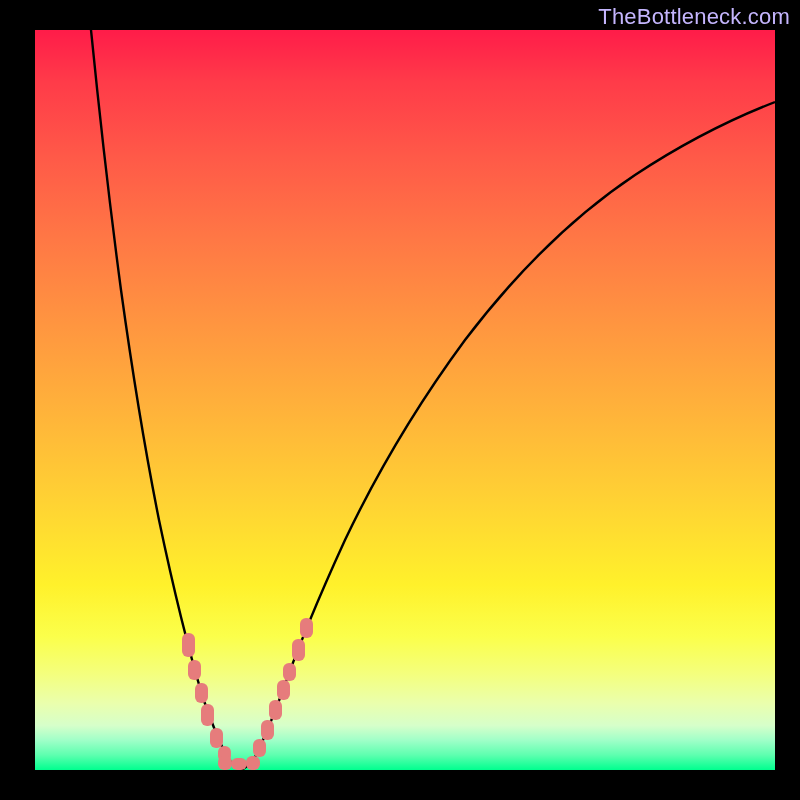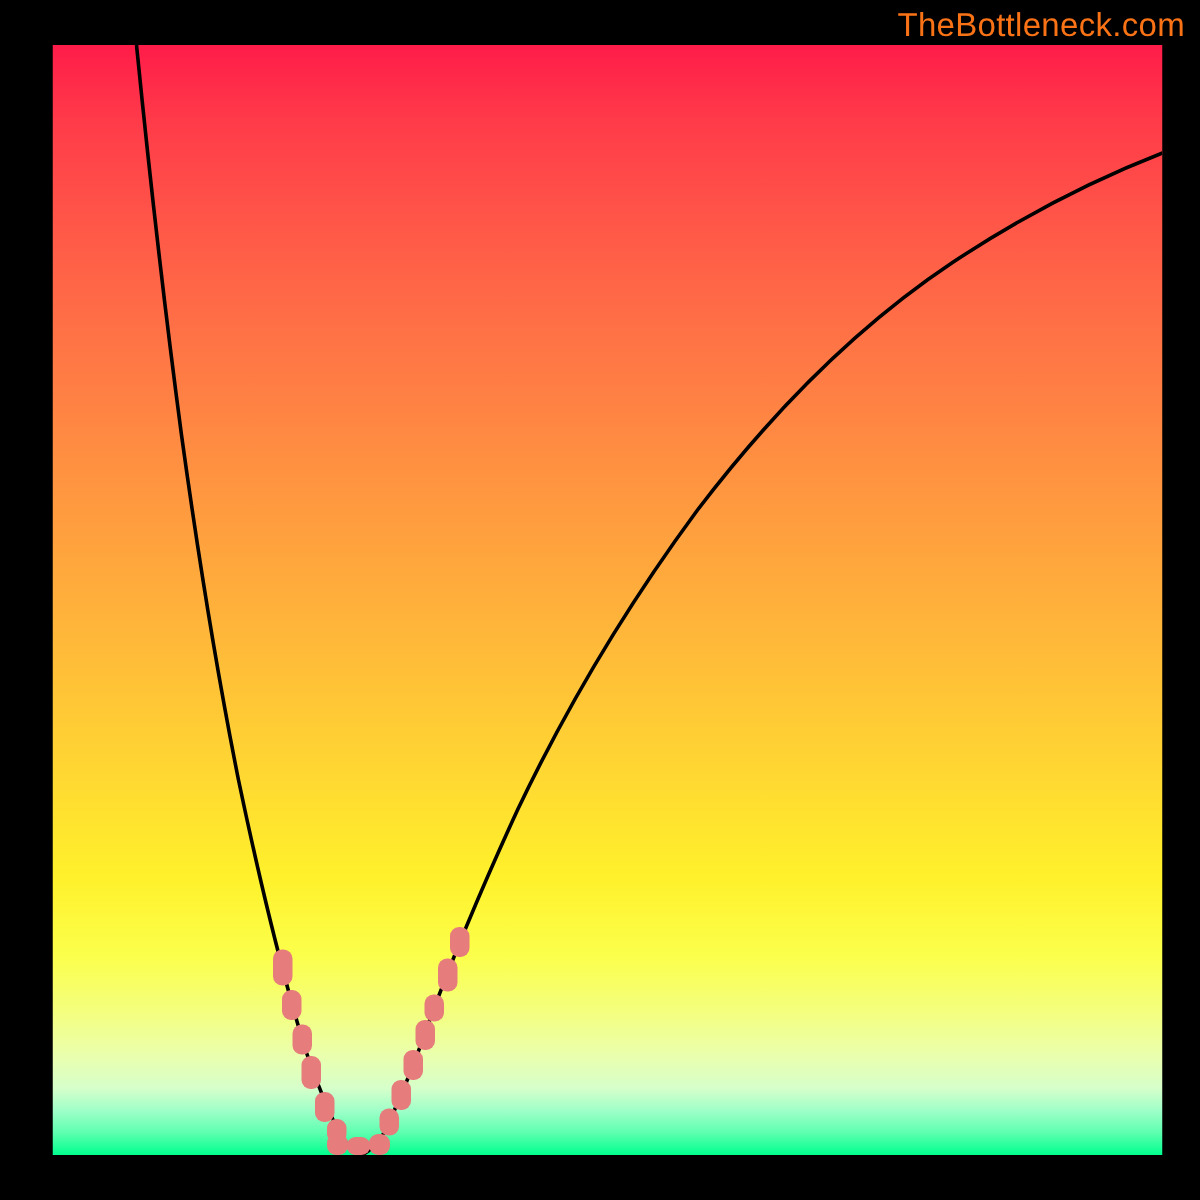--- a/index.html
+++ b/index.html
@@ -15,21 +15,21 @@
     width: 800px;
     height: 800px;
     background: #000;
   }
   .watermark {
     position: absolute;
     top: 4px;
     right: 10px;
     font-family: Arial, Helvetica, sans-serif;
     font-size: 22px;
-    color: #f97316;
+    color: #c4b5fd;
     letter-spacing: 0.2px;
     z-index: 10;
   }
   .plot-area {
     position: absolute;
     left: 35px;
     top: 30px;
     width: 740px;
     height: 740px;
     overflow: hidden;

